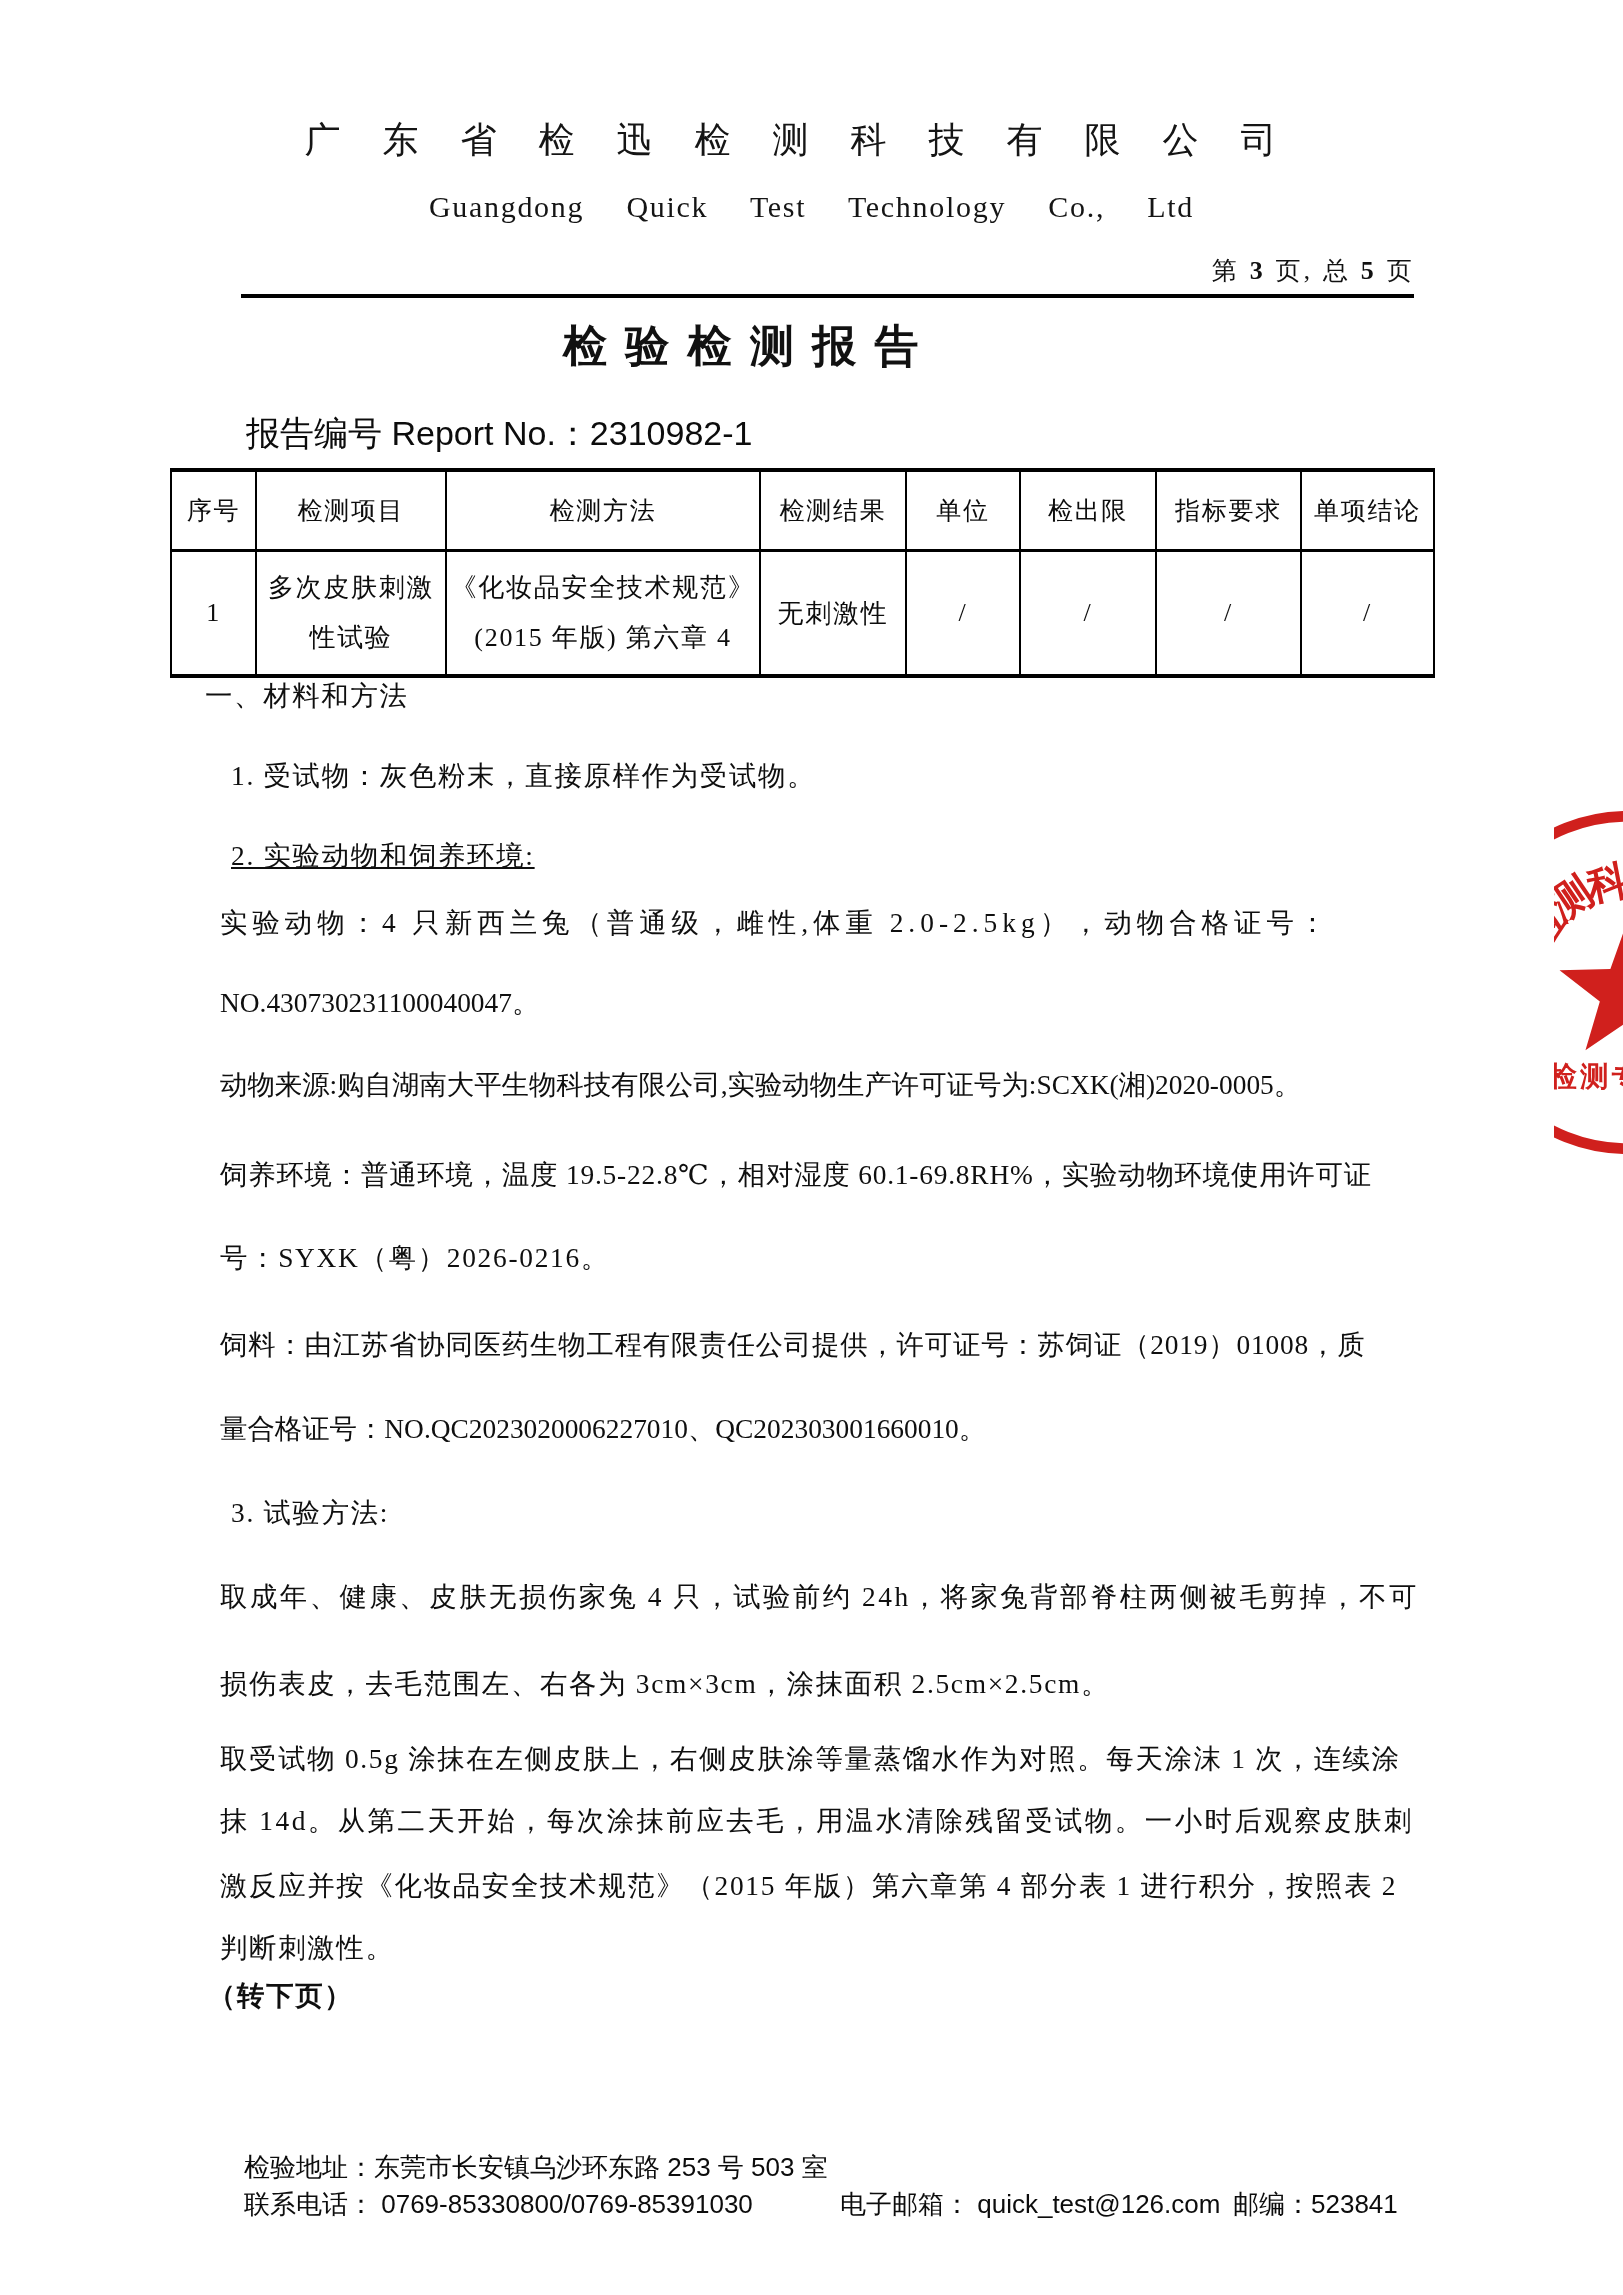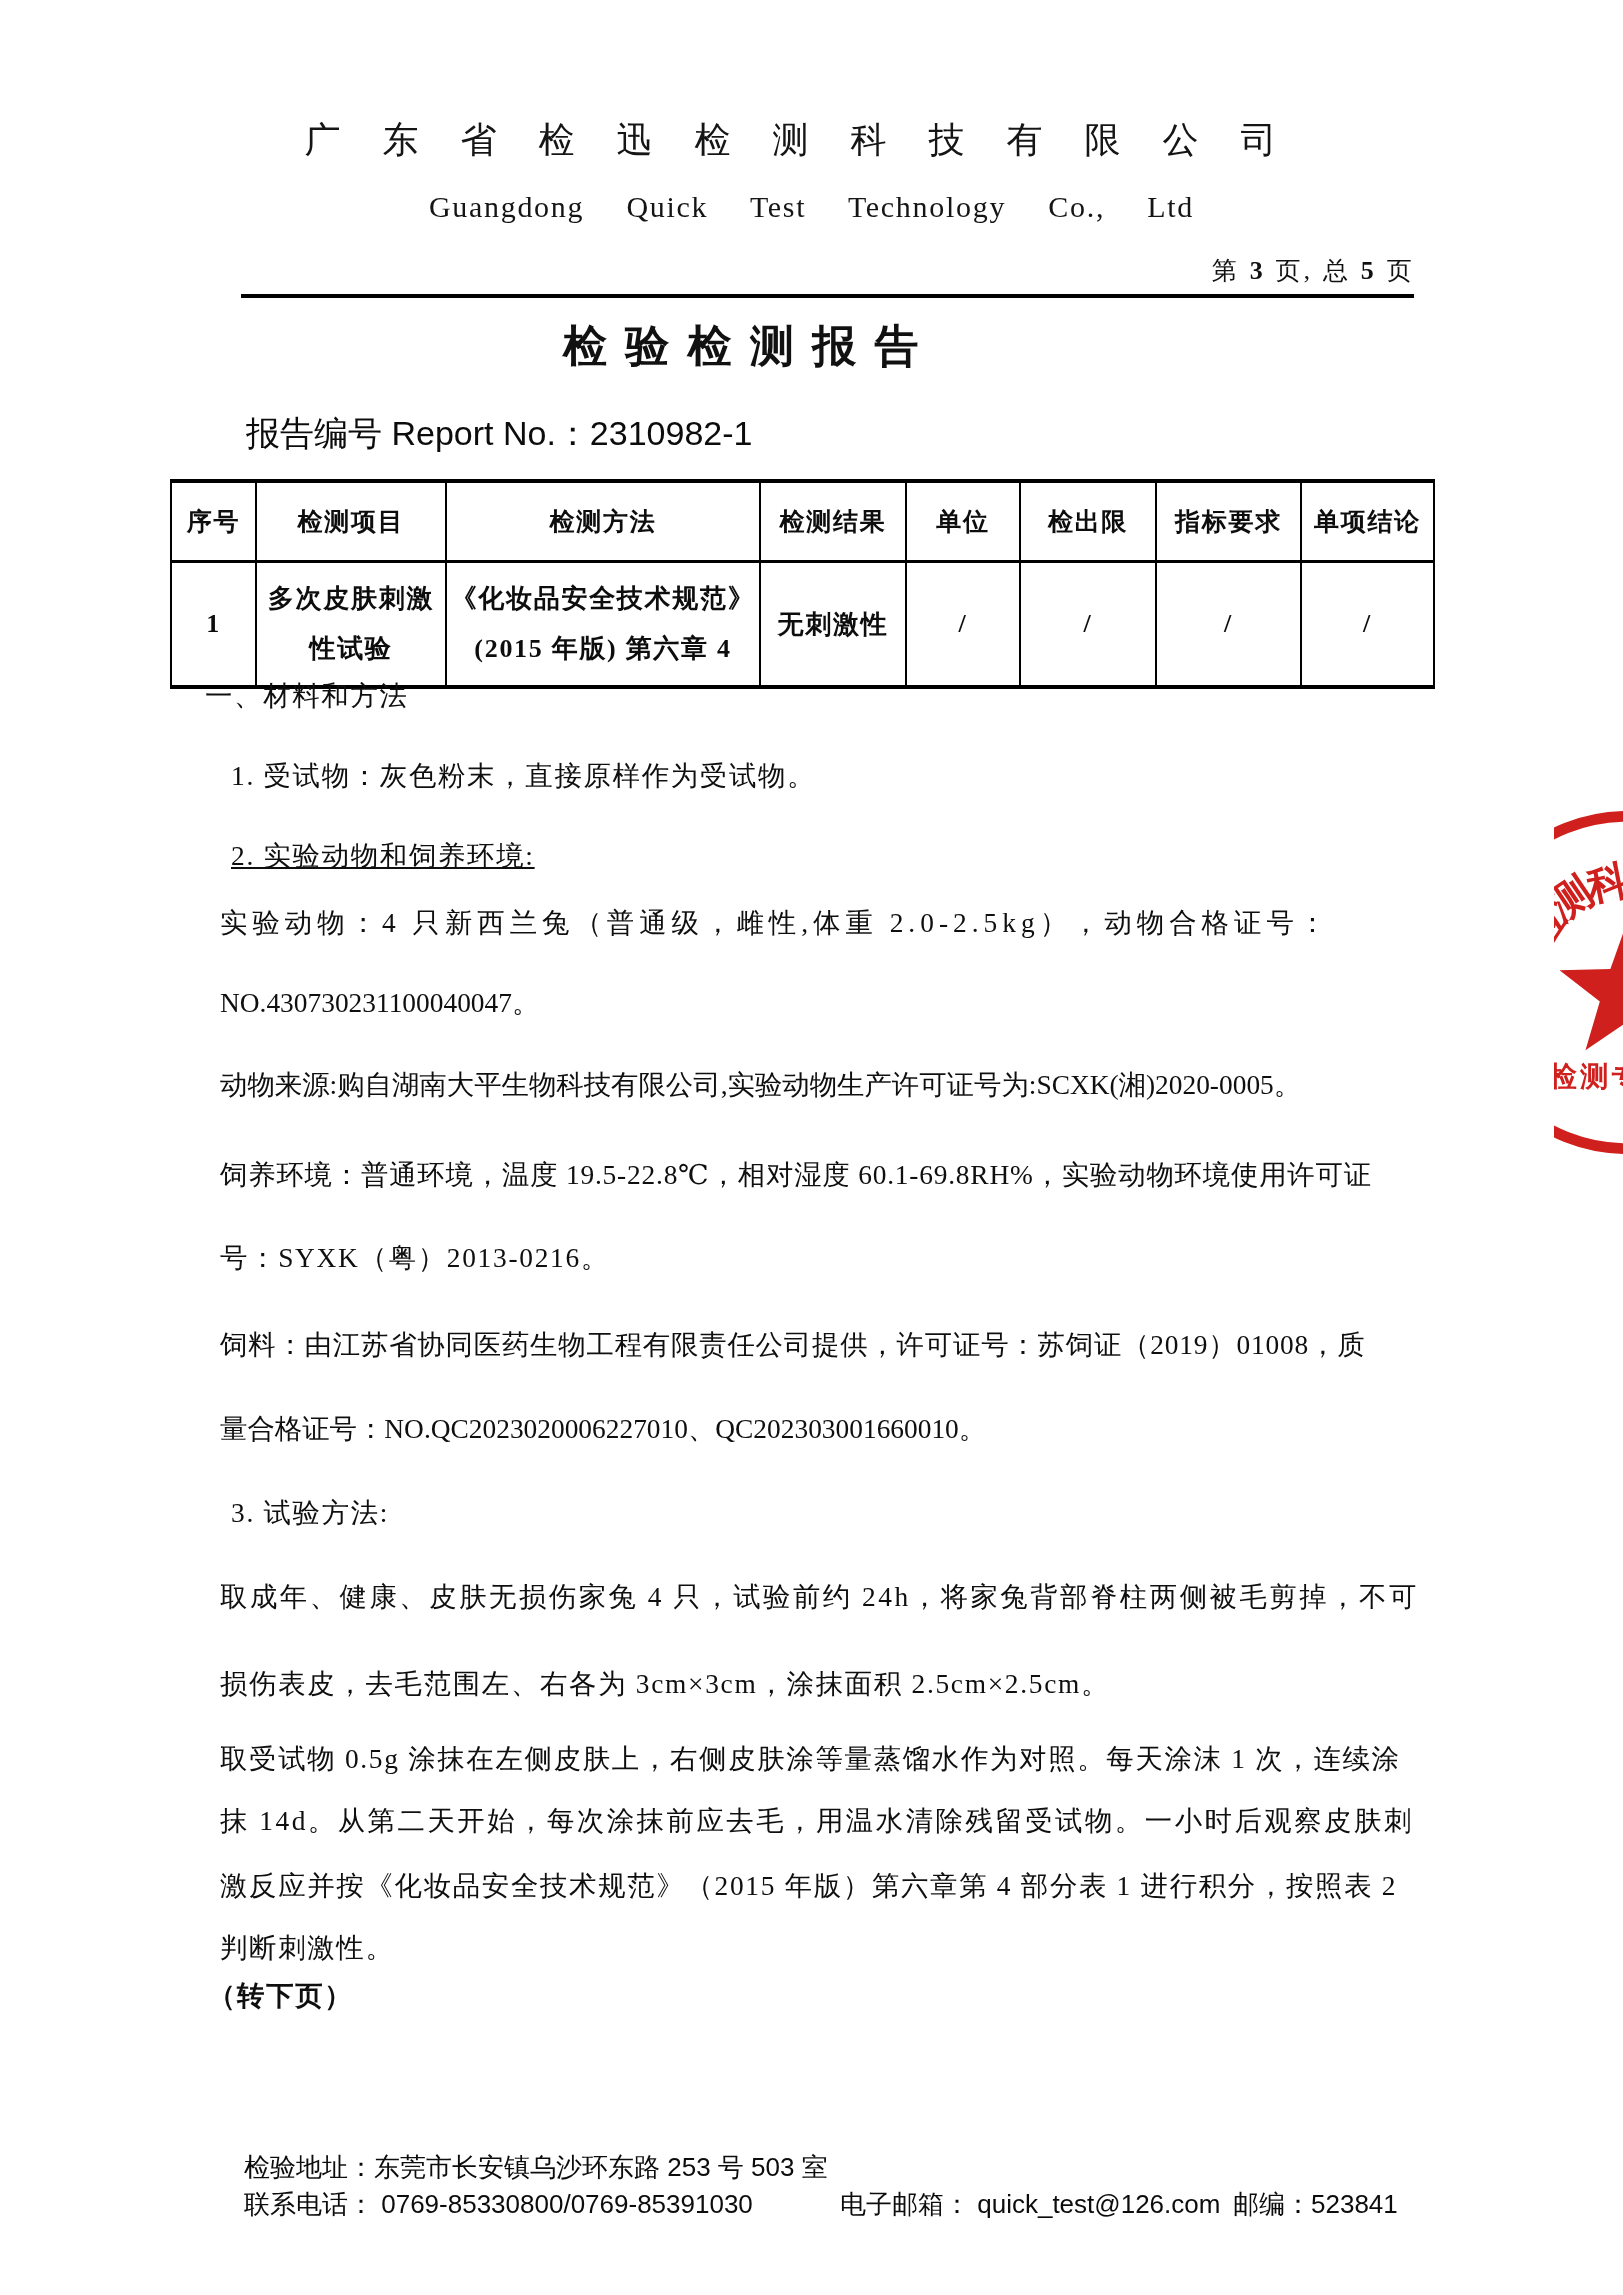--- a/index.html
+++ b/index.html
@@ -10,24 +10,24 @@
   }
   .abs{position:absolute;white-space:nowrap;}
   .company-cn{left:0;right:0;top:116px;text-align:center;font-size:36px;letter-spacing:42px;color:#151515;}
   .company-en{left:0;right:0;top:190px;text-align:center;font-size:30px;word-spacing:33px;letter-spacing:1.7px;color:#151515;}
   .page-info{right:208px;top:254px;font-size:25px;letter-spacing:3.3px;}
   .page-info b{font-size:26px;}
   .hr-rule{left:241px;top:294px;width:1173px;height:4.2px;background:#000;}
   .report-title{left:563px;top:317px;font-size:44px;font-weight:bold;letter-spacing:18.3px;}
   .report-no{left:246px;top:411px;font-size:34px;font-family:"Liberation Sans","DejaVu Sans",sans-serif;color:#0c0c0c;}
   table.results{
-    position:absolute;left:170px;top:479px;width:1264px;
+    position:absolute;left:170px;top:468px;width:1264px;
     border-collapse:collapse;table-layout:fixed;
     border-top:4.2px solid #000;border-bottom:4.2px solid #000;
-    border-left:2.5px solid #000;border-right:2.5px solid #000;font-weight:bold;
+    border-left:2.5px solid #000;border-right:2.5px solid #000;
   }
   table.results td{
     border:2.5px solid #000;text-align:center;vertical-align:middle;
     font-size:25px;padding:0;letter-spacing:1.7px;color:#0d0d0d;
   }
   tr.thead td{height:77px;border-bottom:3.3px solid #000;}
   tr.tdata td{height:122px;font-size:26px;}
   tr.tdata td .cl{line-height:50px;}
   .bl{position:absolute;font-size:27.4px;color:#0f0f0f;white-space:nowrap;}
   .sp0{letter-spacing:0;}
@@ -97,21 +97,21 @@
   </tbody>
     </table>
 
   <div class="bl sp2" style="left:205px;top:678px;">一、材料和方法</div>
   <div class="bl sp2" style="left:231px;top:758px;">1. 受试物：灰色粉末，直接原样作为受试物。</div>
   <div class="bl sp2" style="left:231px;top:838px;text-decoration:underline;">2. 实验动物和饲养环境:</div>
   <div class="bl sp6" style="left:220px;top:905px;">实验动物：4 只新西兰兔（普通级，雌性,体重 2.0-2.5kg），动物合格证号：</div>
   <div class="bl sp0" style="left:220px;top:985px;">NO.430730231100040047。</div>
   <div class="bl sp0" style="left:220px;top:1067px;">动物来源:购自湖南大平生物科技有限公司,实验动物生产许可证号为:SCXK(湘)2020-0005。</div>
   <div class="bl sp1" style="left:220px;top:1157px;">饲养环境：普通环境，温度 19.5-22.8℃，相对湿度 60.1-69.8RH%，实验动物环境使用许可证</div>
-  <div class="bl sp2" style="left:220px;top:1240px;">号：SYXK（粤）2013-0216。</div>
+  <div class="bl sp2" style="left:220px;top:1240px;">号：SYXK（粤）2026-0216。</div>
   <div class="bl sp1" style="left:220px;top:1327px;">饲料：由江苏省协同医药生物工程有限责任公司提供，许可证号：苏饲证（2019）01008，质</div>
   <div class="bl sp0" style="left:220px;top:1411px;">量合格证号：NO.QC2023020006227010、QC202303001660010。</div>
   <div class="bl sp2" style="left:231px;top:1495px;">3. 试验方法:</div>
   <div class="bl sp3" style="left:220px;top:1579px;">取成年、健康、皮肤无损伤家兔 4 只，试验前约 24h，将家兔背部脊柱两侧被毛剪掉，不可</div>
   <div class="bl sp2" style="left:220px;top:1666px;">损伤表皮，去毛范围左、右各为 3cm×3cm，涂抹面积 2.5cm×2.5cm。</div>
   <div class="bl sp2" style="left:220px;top:1741px;">取受试物 0.5g 涂抹在左侧皮肤上，右侧皮肤涂等量蒸馏水作为对照。每天涂沫 1 次，连续涂</div>
   <div class="bl sp3" style="left:220px;top:1803px;">抹 14d。从第二天开始，每次涂抹前应去毛，用温水清除残留受试物。一小时后观察皮肤刺</div>
   <div class="bl sp2" style="left:220px;top:1868px;">激反应并按《化妆品安全技术规范》（2015 年版）第六章第 4 部分表 1 进行积分，按照表 2</div>
   <div class="bl sp2" style="left:220px;top:1930px;">判断刺激性。</div>
   <div class="bl sp2 bold" style="left:208px;top:1978px;">（转下页）</div>

